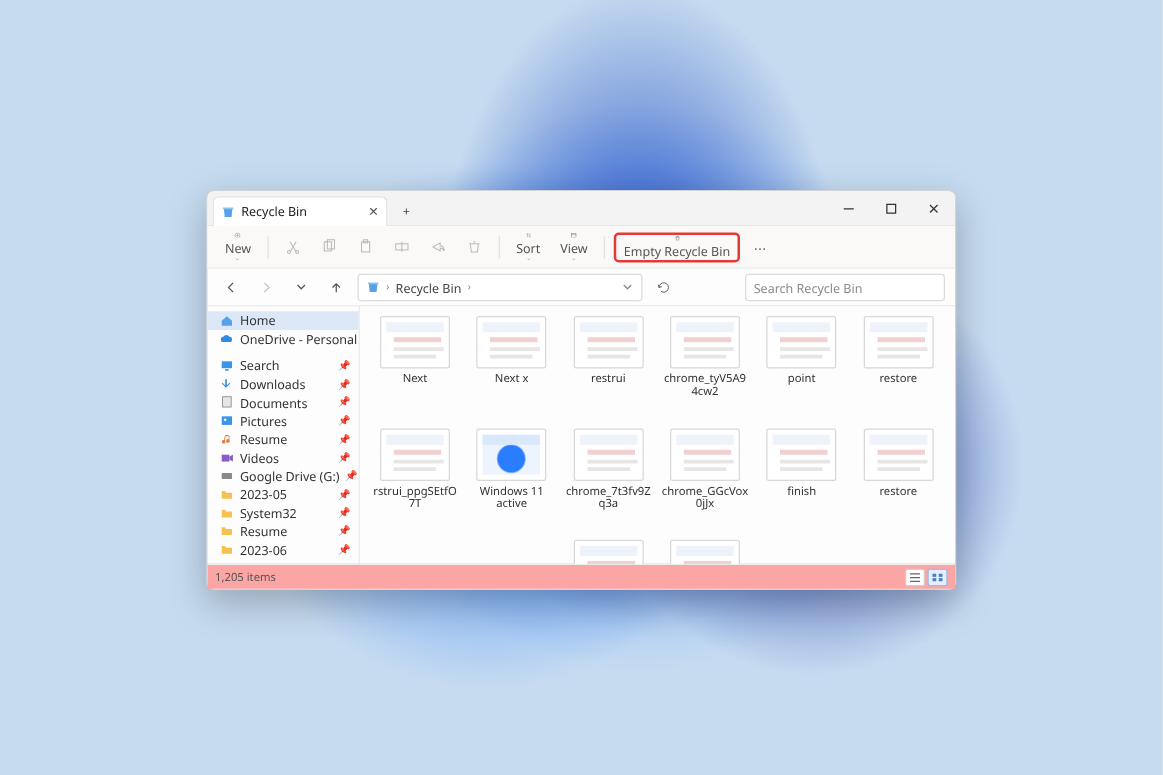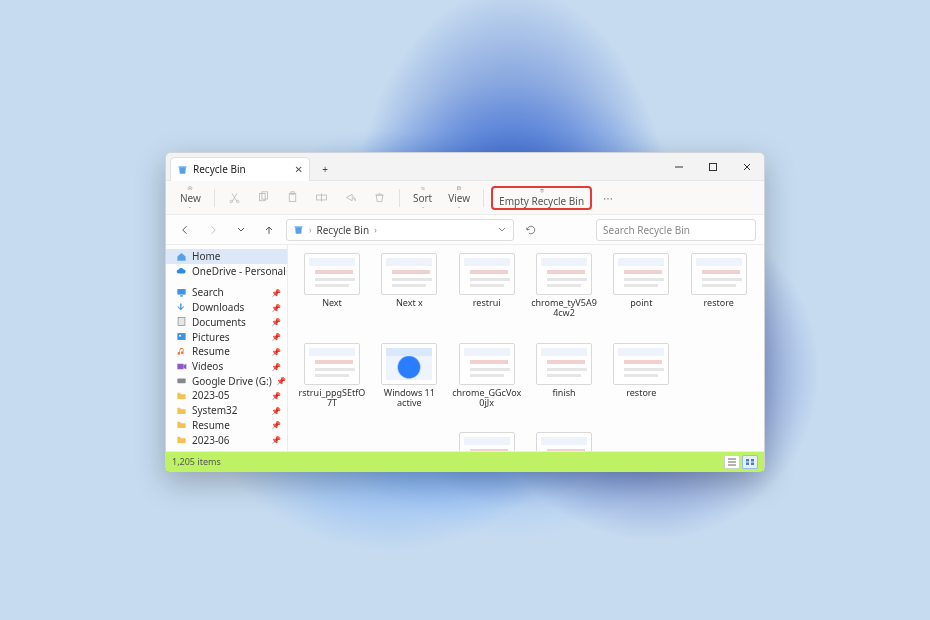--- a/index.html
+++ b/index.html
@@ -96,21 +96,21 @@
   .thumb.blue::before {
     background:
       linear-gradient(#d9e8fb,#d9e8fb) 0 0/100% 8px no-repeat,
       radial-gradient(circle at 50% 60%, #2a7dff 35%, transparent 40%),
       #eef4fd;
   }
   .fname { font-size: 9px; color: #333; text-align: center; line-height: 1.15; margin-top: 3px;
     max-width: 70px; word-break: break-word; }
   .statusbar {
     height: 20px; border-top: 1px solid #ececec; display: flex; align-items: center;
-    padding: 0 6px; font-size: 9px; color: #555; background: #bef264;
+    padding: 0 6px; font-size: 9px; color: #555; background: #fca5a5;
   }
   .statusbar .viewtoggle { margin-left: auto; display: flex; gap: 2px; }
   .vt { width: 16px; height: 14px; border: 1px solid #cfcfcf; border-radius: 2px; display: flex; align-items: center; justify-content: center; background: #fff; }
   .vt.active { background: #e6eefb; border-color: #9bbbe8; }
   svg { display: block; }
 </style>
 </head>
 <body>
 
 <div class="wallpaper"></div>
@@ -398,20 +398,24 @@
         <div class="item">
             <div class="thumb"></div>
             <div class="fname">rstrui_ppgSEtfO7T</div>
           </div>
         <div class="item">
             <div class="thumb blue"></div>
             <div class="fname">Windows 11 active</div>
           </div>
         <div class="item">
             <div class="thumb"></div>
+            <div class="fname">chrome_7t3fv9Zq3a</div>
+          </div>
+        <div class="item">
+            <div class="thumb"></div>
             <div class="fname">chrome_GGcVox0jJx</div>
           </div>
         <div class="item">
             <div class="thumb"></div>
             <div class="fname">finish</div>
           </div>
         <div class="item">
             <div class="thumb"></div>
             <div class="fname">restore</div>
           </div>

